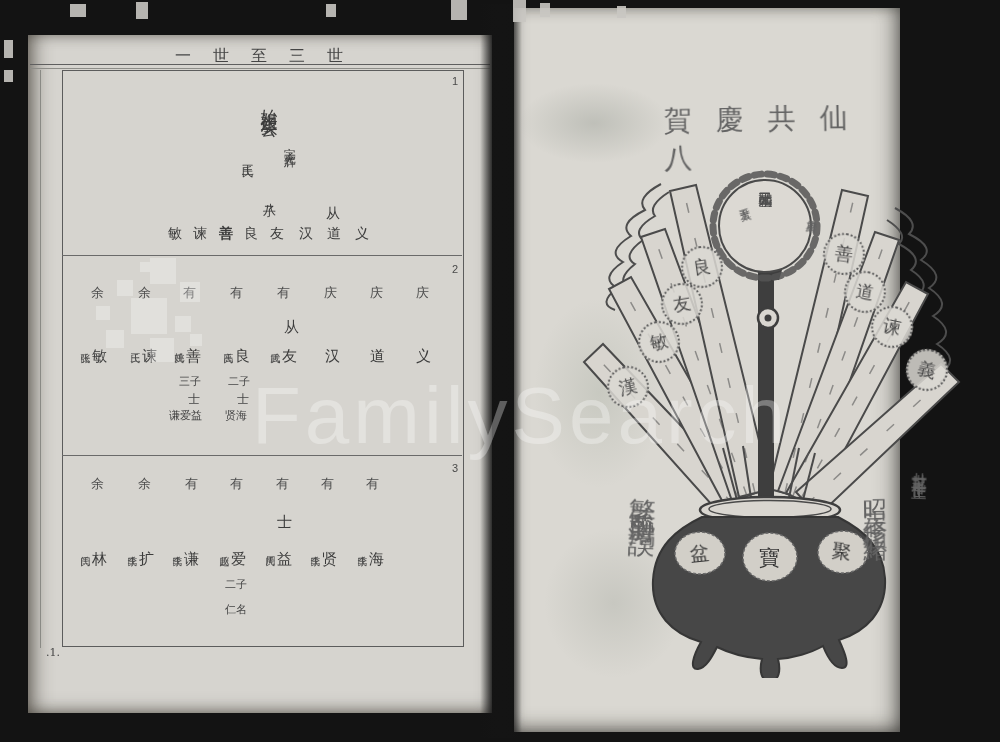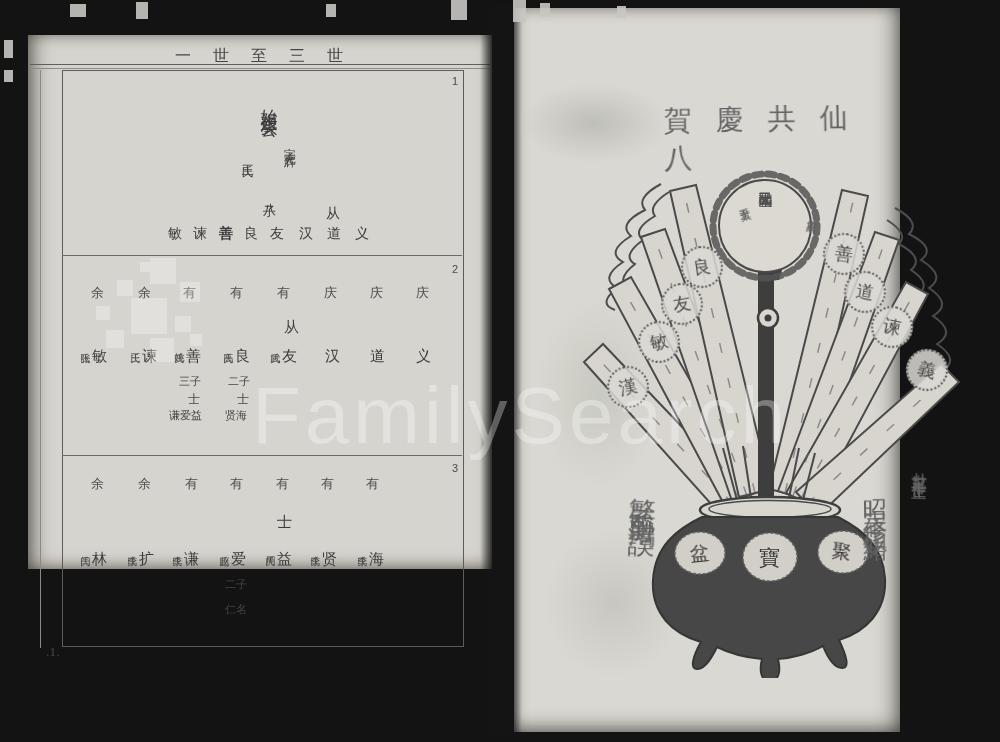--- a/index.html
+++ b/index.html
@@ -2,21 +2,21 @@
 <html><head>
 <meta charset="utf-8">
 <style>
   html,body{margin:0;padding:0;background:#101010;}
   #canvas{position:relative;width:1000px;height:742px;background:#131313;overflow:hidden;
           font-family:"Liberation Sans",sans-serif;}
   .abs{position:absolute;}
   .cn{font-family:"DejaVu Serif","Liberation Serif",serif;color:#3c3c3c;}
   .v{writing-mode:vertical-rl;text-orientation:upright;line-height:1.15;}
   
-  #left-page{left:28px;top:35px;width:464px;height:534px;background:#d6d4cf;
+  #left-page{left:28px;top:35px;width:464px;height:678px;background:#d6d4cf;
      box-shadow:inset 14px 0 20px -10px rgba(70,66,58,.85), inset -10px 0 16px -10px rgba(40,40,40,.55),
                 inset 0 -12px 18px -12px rgba(70,66,58,.7), inset 0 10px 14px -10px rgba(90,86,76,.5);}
   #right-page{left:514px;top:8px;width:386px;height:724px;background:#dad8d2;
      box-shadow:inset -14px 0 22px -12px rgba(45,45,42,.8), inset 10px 0 16px -12px rgba(40,40,40,.7),
                 inset 0 -14px 20px -12px rgba(60,58,52,.75), inset 0 10px 14px -10px rgba(95,92,84,.5);}
   #gutter{left:480px;top:4px;width:42px;height:734px;
      background:linear-gradient(90deg,rgba(20,20,20,0),rgba(20,20,20,.85) 30%,#141414 50%,rgba(20,20,20,.85) 70%,rgba(20,20,20,0));}
   
   .rule{border-top:1px solid #6a6a6a;}
   #chart-box{left:34px;top:35px;width:400px;height:575px;border:1px solid #5c5c5c;}

